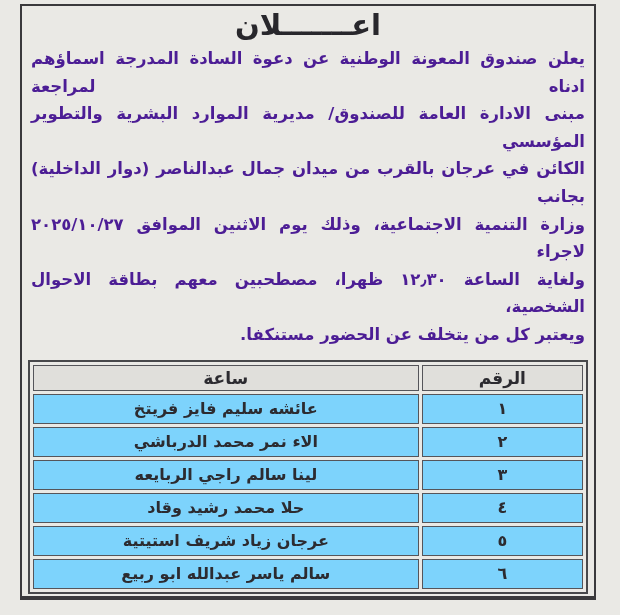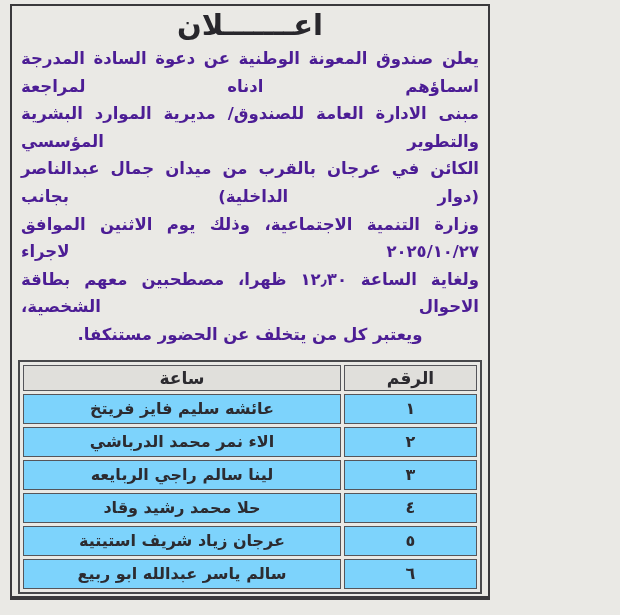--- a/index.html
+++ b/index.html
@@ -8,23 +8,23 @@
     position: relative;
     width: 620px;
     height: 615px;
     background: #eae9e5;
     font-family: "DejaVu Sans", sans-serif;
     color: #2c2b30;
     overflow: hidden;
   }
   .frame {
     position: absolute;
-    left: 10px;
+    left: 20px;
     top: 4px;
-    width: 480px;
+    width: 576px;
     height: 596px;
     border: 2px solid #3a393c;
     border-bottom-width: 4px;
     background: #eae9e5;
   }
   .title {
     text-align: center;
     font-weight: bold;
     font-size: 29px;
     line-height: 36px;
@@ -33,21 +33,21 @@
   }
   .body-lines {
     direction: rtl;
     padding: 2px 9px 0 9px;
     font-weight: bold;
     font-size: 16.5px;
     color: #4c1d95;
   }
   .line { line-height: 27.6px; }
   .line.j { text-align: justify; text-align-last: justify; }
-  .line.r { text-align: center; }
+  .line.r { text-align: right; }
   table.applicants {
     direction: rtl;
     width: calc(100% - 12px);
     margin: 11px 6px 0 6px;
     border-collapse: separate;
     border-spacing: 3px;
     border: 2px solid #48484b;
   }
   table.applicants th, table.applicants td {
     border: 1.5px solid #55555a;

